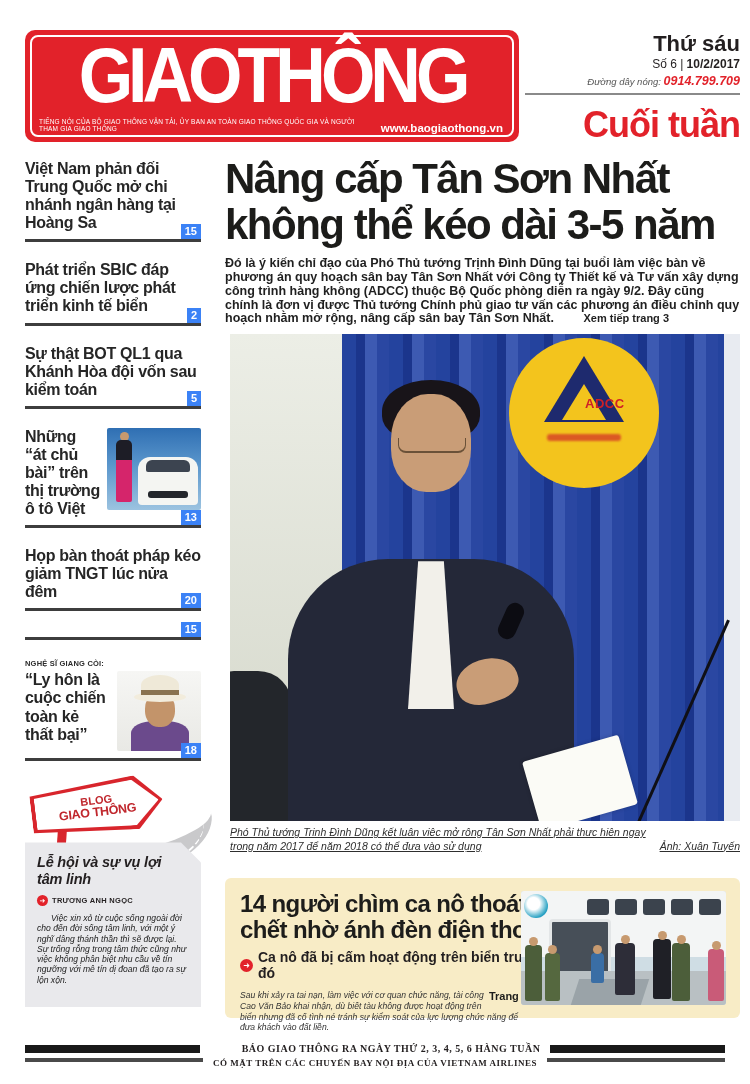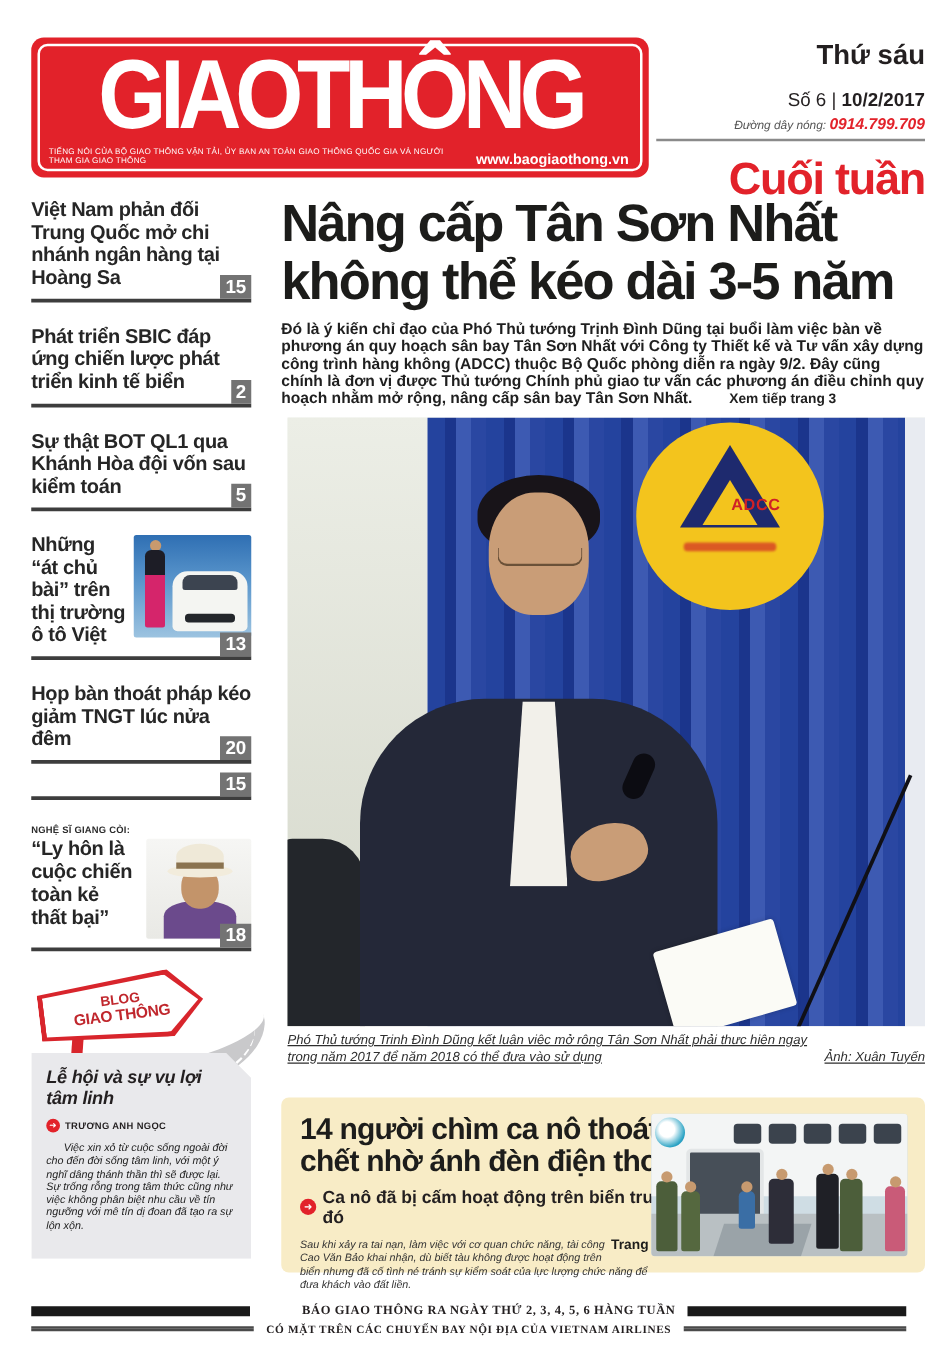--- a/index.html
+++ b/index.html
@@ -9,36 +9,36 @@
   
   .logo-box{position:absolute;left:25px;top:30px;width:494px;height:112px;background:#e2222a;border-radius:10px;}
   .logo-inner{position:absolute;inset:5px;border:2px solid #fff;border-radius:8px;}
   .logo-word{position:absolute;left:0;right:0;top:6px;text-align:center;color:#fff;font-weight:bold;
              font-size:70px;letter-spacing:-5px;transform:scaleY(1.12);transform-origin:top;line-height:1;}
   .logo-tagline{position:absolute;left:14px;bottom:10px;color:#fff;font-size:6.5px;letter-spacing:.2px;width:330px;}
   .logo-site{position:absolute;right:16px;bottom:8px;color:#fff;font-weight:bold;font-size:11.5px;}
 
   .mast-right{position:absolute;left:525px;top:32px;width:215px;height:116px;text-align:right;}
   .mr-day{font-weight:bold;font-size:22px;line-height:1.05;}
-  .mr-issue{font-size:15px;margin-top:17px;}
+  .mr-issue{font-size:12px;margin-top:2px;}
   .mr-issue b{font-weight:bold;}
   .mr-hotline{margin-top:3px;font-size:9.5px;font-style:italic;color:#555;
               border-bottom:2px solid #8a8a8a;padding-bottom:5px;}
   .mr-hotline b{color:#e2222a;font-size:12.5px;font-style:italic;}
   .mr-edition{margin-top:9px;font-weight:bold;font-size:36px;color:#e2222a;letter-spacing:-1px;}
 
   
   .leftcol{position:absolute;left:25px;top:160px;width:176px;}
   .sb-item{margin-bottom:19px;}
   .sb-row{display:flex;gap:6px;}
   .sb-title{font-weight:bold;font-size:16px;line-height:1.13;letter-spacing:-.3px;color:#262626;}
   .sb-kicker{font-weight:bold;font-size:7.5px;letter-spacing:.2px;margin-bottom:3px;color:#2b2b2b;}
   .sb-rule{position:relative;border-bottom:3px solid #3d3d3d;padding-top:7px;}
-  .sb-badge{position:absolute;right:0;bottom:0;background:#737373;color:#fff;font-weight:bold;
-            font-size:15px;line-height:1;padding:2px 4px 2px 4px;}
+  .sb-badge{position:absolute;right:0;bottom:0;background:#3b82f6;color:#fff;font-weight:bold;
+            font-size:11px;line-height:1;padding:2px 4px 2px 4px;}
   .sb-photo{flex:0 0 auto;position:relative;overflow:hidden;border-radius:2px;}
 
   .ph-portrait{width:82px;height:76px;background:linear-gradient(180deg,#cdc8b8 0%,#a8a291 70%,#8e897a 100%);}
   .pp-hair{position:absolute;left:21px;top:5px;width:42px;height:28px;border-radius:50% 50% 35% 35%;background:#2a2420;}
   .pp-face{position:absolute;left:25px;top:12px;width:34px;height:42px;border-radius:46%;background:#c89a6e;}
   .pp-shirt{position:absolute;left:10px;bottom:0;width:64px;height:20px;border-radius:40% 40% 0 0;background:#f0efe9;}
 
   .ph-car{width:94px;height:82px;background:linear-gradient(180deg,#2f6fb3 0%,#5a96cc 45%,#9cc3e0 100%);}
   .pc-head{position:absolute;left:13px;top:4px;width:9px;height:9px;border-radius:50%;background:#c89a6e;}
   .pc-body{position:absolute;left:9px;top:12px;width:16px;height:62px;border-radius:5px 5px 2px 2px;
@@ -142,21 +142,21 @@
   .f-dark{left:94px;bottom:10px;width:20px;height:52px;background:#2d2d38;}
   .f-woman{left:132px;bottom:6px;width:18px;height:60px;background:#1f2026;}
   .f-guard3{right:36px;bottom:4px;width:18px;height:58px;background:#4c5e3a;}
   .f-pink{right:2px;bottom:4px;width:16px;height:52px;background:#c95b78;}
 
   
   .footer{position:absolute;left:25px;top:1043px;width:700px;}
   .f-row1{display:flex;align-items:center;gap:10px;}
   .f-bar{flex:1;height:8px;background:#191919;}
   .f-text1{font-family:"Liberation Serif","DejaVu Serif",serif;font-weight:bold;font-size:10px;letter-spacing:.5px;white-space:nowrap;padding-left:32px;}
-  .f-row2{display:flex;align-items:center;gap:10px;margin-top:4px;}
+  .f-row2{display:flex;align-items:flex-start;gap:10px;margin-top:4px;}
   .f-dline{flex:1;height:4px;border-top:2px solid #4a4a4a;border-bottom:2px solid #4a4a4a;box-sizing:border-box;}
   .f-text2{font-family:"Liberation Serif","DejaVu Serif",serif;font-weight:bold;font-size:9px;letter-spacing:.5px;white-space:nowrap;}
 </style>
 </head>
 <body>
 
 <div class="page">
 
   <div class="logo-box">
     <div class="logo-inner"></div>

